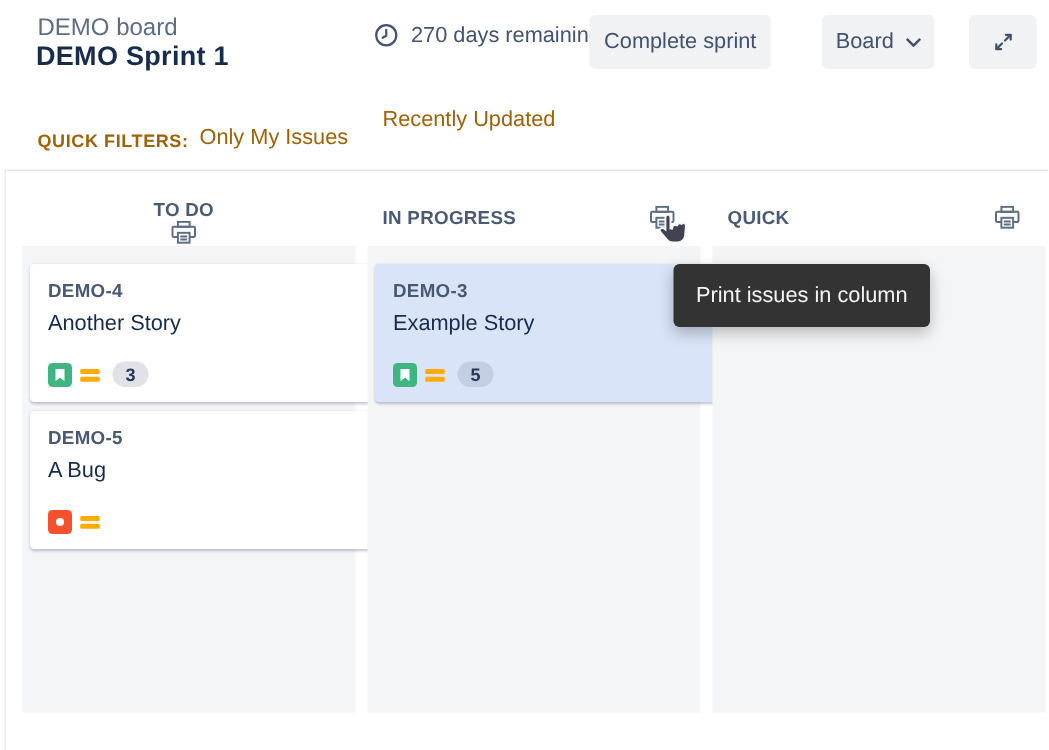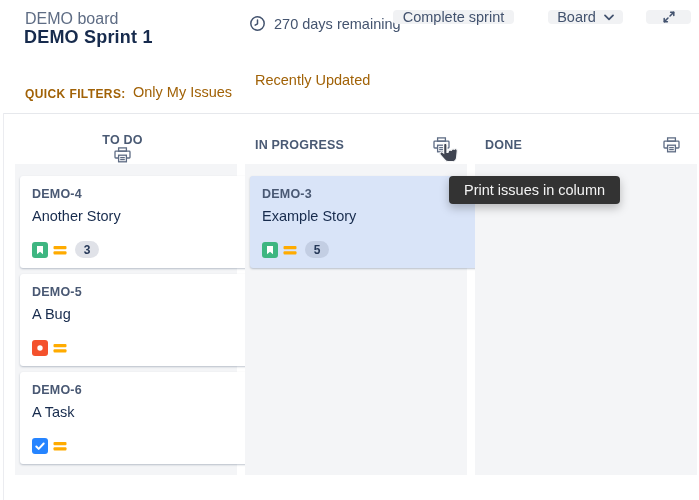--- a/index.html
+++ b/index.html
@@ -12,21 +12,21 @@
     color:#172B4D;
   }
   .abs { position:absolute; }
 
   
   .breadcrumb { left:25px; top:10px; font-size:16px; color:#5E6C84; }
   .page-title { left:24px; top:27px; font-size:18px; font-weight:600; color:#172B4D; letter-spacing:0.2px; }
   .days-remaining { left:249px; top:15px; display:flex; align-items:center; gap:8px; color:#44546F; font-size:14.5px; }
 
   .btn {
-    position:absolute; top:10px; height:14px;
+    position:absolute; top:10px; height:36px;
     background:#F1F2F4; border:none; border-radius:4px;
     color:#42526E; font-size:14.5px; font-family:inherit;
     display:flex; align-items:center; justify-content:center; gap:8px;
   }
   .btn-complete { left:393px; width:121px; }
   .btn-board   { left:548px; width:75px; }
   .btn-expand  { left:646px; width:45px; }
 
   
   .qf-label { left:25px; top:87px; font-size:12px; font-weight:bold; color:#a16207; letter-spacing:0.4px; }
@@ -65,21 +65,21 @@
   .badge {
     margin-left:3px; height:17px; min-width:24px; padding:0 7px;
     border-radius:9px; background:#E0E2E8; color:#253858;
     font-size:12px; font-weight:bold;
     display:flex; align-items:center; justify-content:center;
   }
   .card.selected .badge { background:#C3CEE3; }
 
   
   .tooltip {
-    left:449px; top:176px; height:28px; padding:0 15px;
+    left:449px; top:176px; height:42px; padding:0 15px;
     background:#333333; color:#F4F4F4; font-size:14.5px;
     border-radius:4px; display:flex; align-items:center; white-space:nowrap;
     box-shadow:0 4px 10px rgba(0,0,0,0.25); z-index:50;
   }
   .cursor { left:436px; top:140px; z-index:60; line-height:0; }
 </style>
 </head>
 <body>
 
 <div class="abs breadcrumb">DEMO board</div>
@@ -150,21 +150,21 @@
         <rect x="1" y="4.2" width="15" height="6.8" rx="0.8"></rect>
         <rect x="4.6" y="8.2" width="7.8" height="6.6" fill="#FFFFFF"></rect>
         <line x1="6.2" y1="10.6" x2="10.8" y2="10.6"></line>
         <line x1="6.2" y1="12.6" x2="10.8" y2="12.6"></line>
       </svg>
     </span>
   </button>
 </div>
 
 <div class="abs col-header col-3">
-  <span class="col-title">DONE</span>
+  <span class="col-title">QUICK</span>
   <button class="print-btn">
     <span>
       <svg width="17" height="16" viewBox="0 0 17 16" fill="none" stroke="#5E6C84" stroke-width="1.3">
         <rect x="4.6" y="0.9" width="7.8" height="3.3"></rect>
         <rect x="1" y="4.2" width="15" height="6.8" rx="0.8"></rect>
         <rect x="4.6" y="8.2" width="7.8" height="6.6" fill="#FFFFFF"></rect>
         <line x1="6.2" y1="10.6" x2="10.8" y2="10.6"></line>
         <line x1="6.2" y1="12.6" x2="10.8" y2="12.6"></line>
       </svg>
     </span>
@@ -205,38 +205,20 @@
       </span>
       <span class="prio-icon">
         <svg width="14" height="12" viewBox="0 0 14 12">
           <rect x="0.5" y="2" width="13" height="3.3" rx="1" fill="#FFAB00"></rect>
           <rect x="0.5" y="7.2" width="13" height="3.3" rx="1" fill="#FFAB00"></rect>
         </svg>
       </span>
     </div>
   </div>
 
-  <div class="card card-3">
-    <div class="card-key">DEMO-6</div>
-    <div class="card-summary">A Task</div>
-    <div class="card-icons">
-      <span class="type-icon">
-        <svg width="16" height="16" viewBox="0 0 16 16">
-          <rect width="16" height="16" rx="3" fill="#2684FF"></rect>
-          <path d="M4.3 8.5l2.4 2.4 5-5.4" stroke="#FFFFFF" stroke-width="2" fill="none" stroke-linecap="round" stroke-linejoin="round"></path>
-        </svg>
-      </span>
-      <span class="prio-icon">
-        <svg width="14" height="12" viewBox="0 0 14 12">
-          <rect x="0.5" y="2" width="13" height="3.3" rx="1" fill="#FFAB00"></rect>
-          <rect x="0.5" y="7.2" width="13" height="3.3" rx="1" fill="#FFAB00"></rect>
-        </svg>
-      </span>
-    </div>
-  </div>
 
 </div>
 
 <div class="abs col-body col-2">
 
   <div class="card card-1 selected">
     <div class="card-key">DEMO-3</div>
     <div class="card-summary">Example Story</div>
     <div class="card-icons">
       <span class="type-icon">

